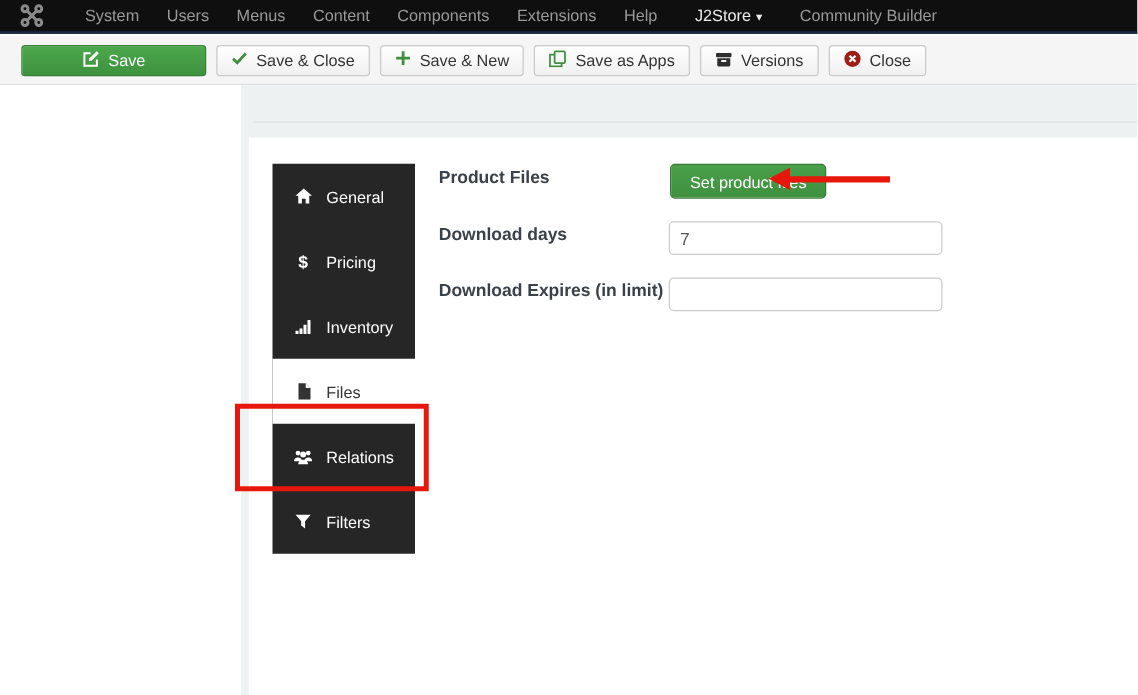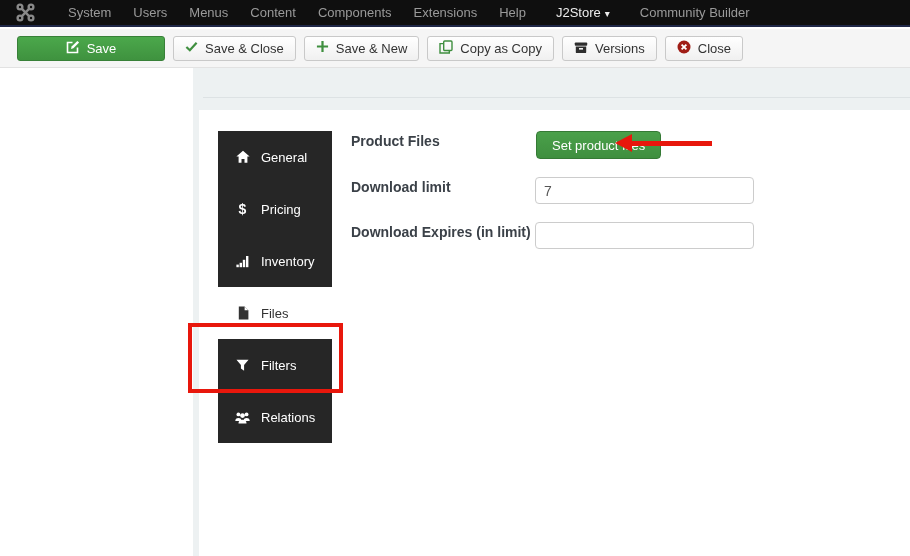--- a/index.html
+++ b/index.html
@@ -118,21 +118,21 @@
     </button>
     <button class="btn">
       <span>
         <svg width="14" height="14" viewBox="0 0 14 14">
           <g fill="none" stroke="#3f8f3f" stroke-width="1.4">
             <rect x="4.7" y="1" width="8.3" height="9.5" rx="1"></rect>
             <path d="M4.7 3.6 H1 V13 H10.3 V10.5"></path>
           </g>
         </svg>
       </span>
-      <span>Copy as Copy</span>
+      <span>Save as Apps</span>
     </button>
     <button class="btn">
       <span>
         <svg width="14" height="14" viewBox="0 0 14 14">
           <g fill="#2e2e2e">
             <rect x="0.8" y="2.4" width="12.4" height="3.4" rx="0.8"></rect>
             <path d="M1.8 6.6 h10.4 v5.6 a0.9 0.9 0 0 1 -0.9 0.9 h-8.6 a0.9 0.9 0 0 1 -0.9 -0.9 Z"></path>
           </g>
           <rect x="5" y="8" width="4" height="1.6" fill="#f5f5f5"></rect>
         </svg>
@@ -183,50 +183,50 @@
           <span>Inventory</span>
         </div>
         <div class="tab active">
           <span class="ticon">
             <svg width="14" height="14" viewBox="0 0 14 14">
               <path d="M2.8 0.5 H8.6 L12.4 4.3 V13.5 H2.8 Z" fill="#333"></path>
               <path d="M8.6 0.5 V4.3 H12.4 Z" fill="#fff"></path>
             </svg>
           </span>
           <span>Files</span>
-        </div>
-        <div class="tab">
-          <span class="ticon">
-            <svg width="13" height="13" viewBox="0 0 14 14">
-                <path d="M0.5 0.8 H13.5 L8.7 6.4 V12.6 L5.3 10.2 V6.4 Z" fill="#fff"></path>
-              </svg>
-          </span>
-          <span>Filters</span>
         </div>
         <div class="tab">
           <span class="ticon">
             <svg width="15" height="14" viewBox="0 0 15 14">
                 <g fill="#fff">
               <circle cx="3.4" cy="4.4" r="1.9"></circle>
                   <circle cx="11.6" cy="4.4" r="1.9"></circle>
               <path d="M0.3 11 a3.1 3 0 0 1 6.2 0 Z"></path>
                   <path d="M8.5 11 a3.1 3 0 0 1 6.2 0 Z"></path>
               <circle cx="7.5" cy="5.6" r="2.4"></circle>
                   <path d="M3.5 13.4 a4 3.6 0 0 1 8 0 Z"></path>
             </g>
               </svg>
           </span>
           <span>Relations</span>
         </div>
+        <div class="tab">
+          <span class="ticon">
+            <svg width="13" height="13" viewBox="0 0 14 14">
+                <path d="M0.5 0.8 H13.5 L8.7 6.4 V12.6 L5.3 10.2 V6.4 Z" fill="#fff"></path>
+              </svg>
+          </span>
+          <span>Filters</span>
+        </div>
       </div>
 
       <div class="flabel" style="left:152px; top:23px;">Product Files</div>
       <button class="btn-set">Set product files</button>
 
-      <div class="flabel" style="left:152px; top:69px;">Download limit</div>
+      <div class="flabel" style="left:152px; top:69px;">Download days</div>
       <input class="finput" style="top: 67px;" type="text" value="7">
 
       <div class="flabel" style="left:152px; top:114px;">Download Expires (in limit)</div>
       <input class="finput" style="top: 112px;" type="text" value="">
     </section>
   </div>
 
   <div class="anno-rect"></div>
   <div class="anno-arrow" style="left:615px; top:134px; width:98px; height:19px;">
     <span class="shaft"></span>

